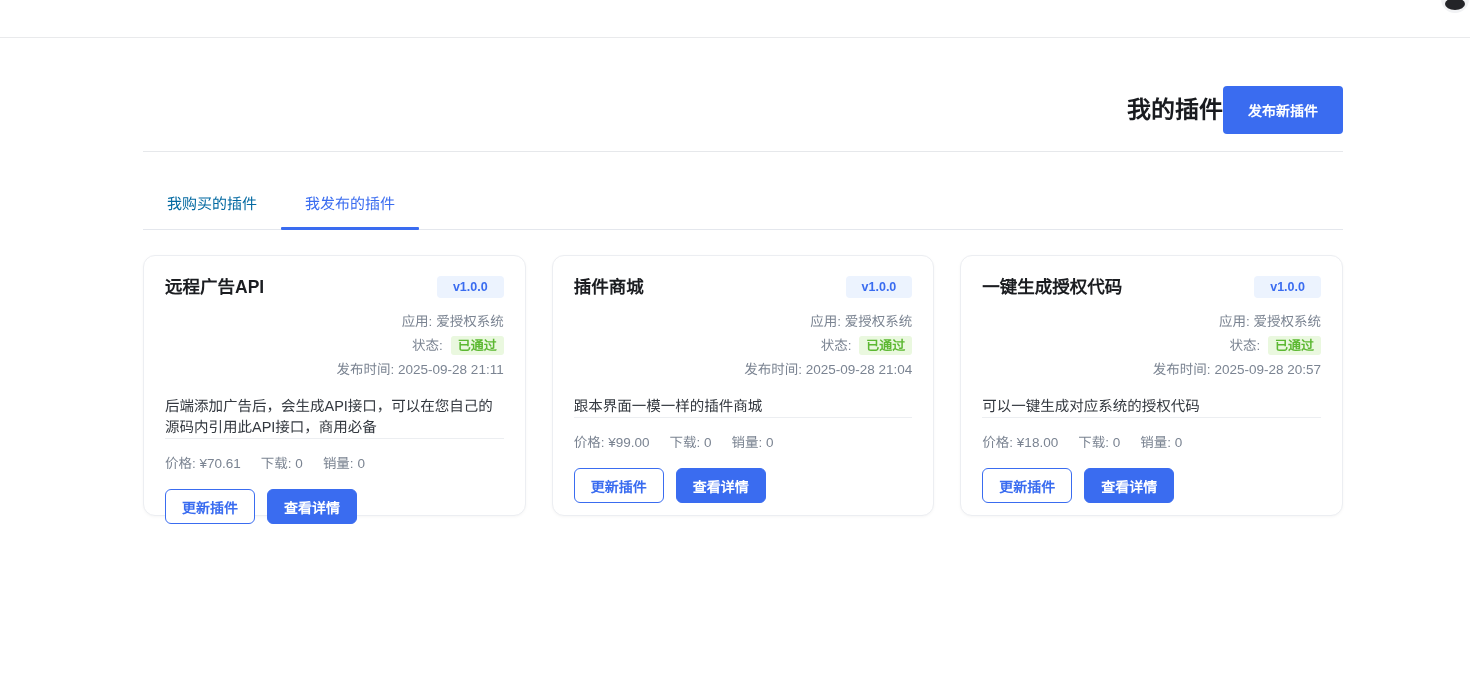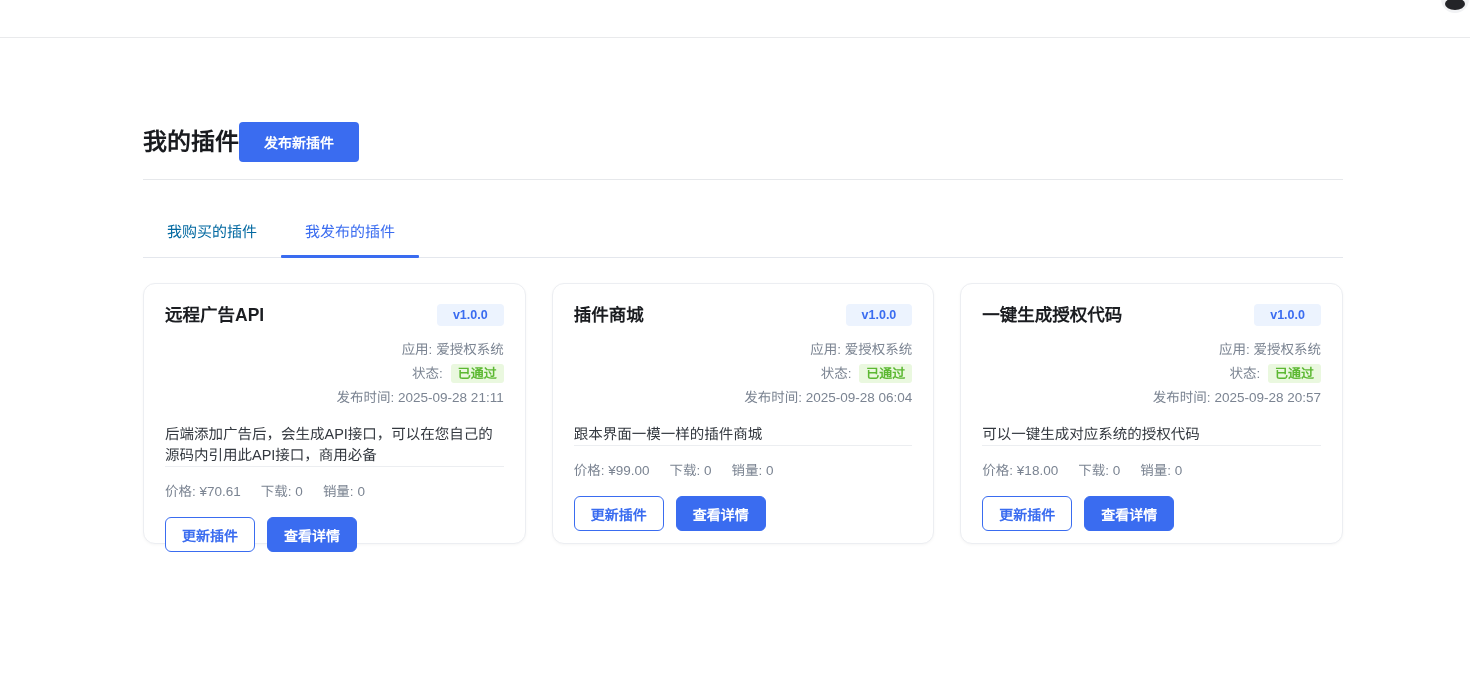--- a/index.html
+++ b/index.html
@@ -23,24 +23,24 @@
   .avatar{
     position:absolute;right:1px;top:-15px;width:28px;height:28px;
     border-radius:50%;background:#f1f2f4;overflow:hidden;cursor:pointer;
   }
   .avatar .head{
     width:20px;height:12px;border-radius:50%;
     background:#232428;margin:13px auto 0;
   }
   
   .page{width:1200px;margin-left:143px;padding-top:48px;}
-  .page-header{display:flex;align-items:center;justify-content:flex-start;margin-top:36px;}
+  .page-header{display:flex;align-items:center;justify-content:flex-end;}
   .page-title{margin:0;font-size:24px;line-height:26px;font-weight:bold;color:#191b1f;}
   .btn-publish{
-    height:40px;padding:0 25px;border:none;border-radius:4px;
+    height:48px;padding:0 25px;border:none;border-radius:4px;
     background:var(--primary);color:#fff;font-size:14px;font-weight:600;
     font-family:Liberation Mono, monospace;cursor:pointer;
   }
   .header-divider{border:none;border-top:1px solid #e6e8eb;margin:17px 0 0;}
   
   .tabs{display:flex;margin-top:29px;border-bottom:1px solid #e4e7ed;}
   .tab{
     position:relative;padding:12px 24px 15px;font-size:15px;line-height:21px;
     color:#0369a1;cursor:pointer;user-select:none;
   }
@@ -155,21 +155,21 @@
       <div class="meta-line">
         <span>应用:</span>
         <span>爱授权系统</span>
       </div>
       <div class="meta-line">
         <span>状态:</span>
         <span class="status-badge">已通过</span>
       </div>
       <div class="meta-line">
         <span>发布时间:</span>
-        <span>2025-09-28 06:04</span>
+        <span>2025-09-28 21:04</span>
       </div>
     </div>
     <p class="desc">跟本界面一模一样的插件商城</p>
     <hr class="card-divider">
     <div class="stats">
       <span class="stat">
         <span>价格:</span>
         <span>¥99.00</span>
       </span>
       <span class="stat">

